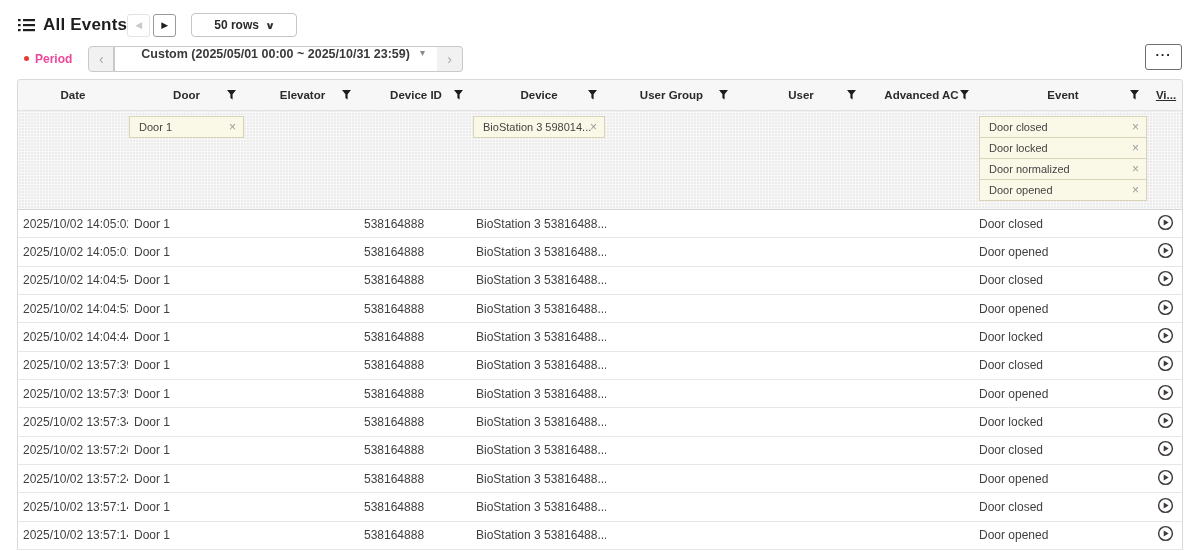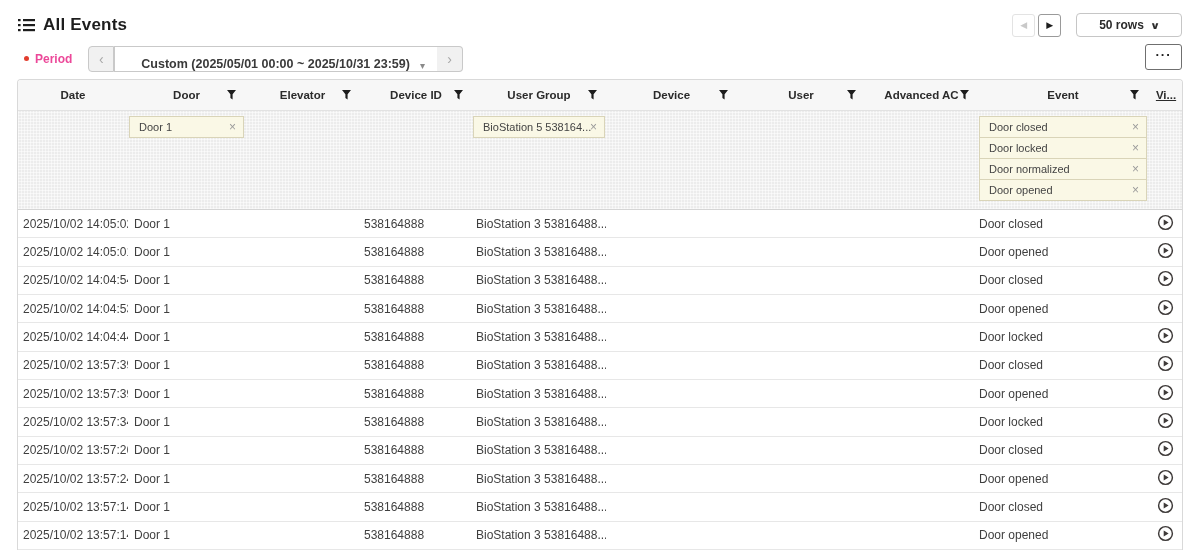--- a/index.html
+++ b/index.html
@@ -1,20 +1,20 @@
 <!DOCTYPE html>
 <html><head>
 <meta charset="utf-8">
 <style>
   * { box-sizing: border-box; margin: 0; padding: 0; }
   html,body { width:1200px; height:551px; overflow:hidden; background:#fff;
     font-family:"Liberation Sans","DejaVu Sans",sans-serif; color:#3c3c3c; }
 
   
-  .topbar { display:flex; justify-content:space-between; align-items:center;
+  .topbar { display:flex; align-items:center;
     padding:12px 18px 0 18px; height:38px; }
   .title-wrap { display:flex; align-items:center; gap:8px; }
   .title-wrap svg { display:block; }
   .page-title { font-size:17px; font-weight:bold; color:#1d1d1d; letter-spacing:.2px; }
   .topbar-right { display:flex; align-items:center; gap:3px; }
   .pager-btn { width:23px; height:23px; border:1px solid #d8d8d8; border-radius:3px;
     background:#fff; display:flex; align-items:center; justify-content:center;
     font-size:9px; cursor:pointer; }
   .pager-btn.prev { color:#c9c9c9; border-color:#e3e3e3; }
   .pager-btn.next { color:#1d1d1d; border-color:#9a9a9a; }
@@ -26,21 +26,21 @@
   
   .period-row { display:flex; align-items:center; padding:8px 18px 0 24px; height:34px; position:relative; }
   .req-dot { width:5px; height:5px; border-radius:50%; background:#e23d2e; margin-right:6px; margin-top:-2px; }
   .period-label { font-size:12px; font-weight:bold; color:#ec4899; margin-right:16px; }
   .period-group { display:flex; align-items:stretch; height:26px; }
   .period-step { width:26px; background:#f1f1f1; border:1px solid #c9c9c9; color:#a7a7a7;
     display:flex; align-items:center; justify-content:center; font-size:14px; cursor:pointer; }
   .period-step.prev { border-radius:4px 0 0 4px; }
   .period-step.next { border-radius:0 4px 4px 0; border-left:none; }
   .period-select { background:#fff; border-top:1px solid #c9c9c9; border-bottom:1px solid #c9c9c9;
-    border-left:1px solid #c9c9c9; display:flex; align-items:flex-end; gap:10px; padding:0 12px 0 26px;
+    border-left:1px solid #c9c9c9; display:flex; align-items:flex-start; gap:10px; padding:0 12px 0 26px;
     font-size:12.5px; font-weight:bold; color:#3a3a3a; cursor:pointer; }
   .period-select .caret { color:#8a8a8a; font-size:10px; }
   .more-btn { position:absolute; right:18px; top:6px; width:37px; height:26px;
     border:1px solid #6f6f6f; border-radius:3px; background:#fff; display:flex; align-items:center;
     justify-content:center; font-size:13px; font-weight:bold; letter-spacing:1px; color:#1d1d1d;
     cursor:pointer; padding-bottom:6px; }
 
   
   .table-wrap { margin:7px 17px 8px 17px; border:1px solid #d9d9d9; border-bottom:none;
     border-radius:4px 4px 0 0; overflow:hidden; background:#fff; }
@@ -153,29 +153,29 @@
   </div>
       <div class="th">
     <span class="th-label">Device ID</span>
     <span class="funnel">
       <svg width="9" height="10" viewBox="0 0 9 10" fill="#1d1d1d">
         <path d="M0 0 H9 L5.6 4.2 V9.6 L3.4 8 V4.2 Z"></path>
       </svg>
     </span>
   </div>
       <div class="th">
+    <span class="th-label">Device</span>
+    <span class="funnel">
+      <svg width="9" height="10" viewBox="0 0 9 10" fill="#1d1d1d">
+        <path d="M0 0 H9 L5.6 4.2 V9.6 L3.4 8 V4.2 Z"></path>
+      </svg>
+    </span>
+  </div>
+      <div class="th">
     <span class="th-label">User Group</span>
-    <span class="funnel">
-      <svg width="9" height="10" viewBox="0 0 9 10" fill="#1d1d1d">
-        <path d="M0 0 H9 L5.6 4.2 V9.6 L3.4 8 V4.2 Z"></path>
-      </svg>
-    </span>
-  </div>
-      <div class="th">
-    <span class="th-label">Device</span>
     <span class="funnel">
       <svg width="9" height="10" viewBox="0 0 9 10" fill="#1d1d1d">
         <path d="M0 0 H9 L5.6 4.2 V9.6 L3.4 8 V4.2 Z"></path>
       </svg>
     </span>
   </div>
       <div class="th">
     <span class="th-label">User</span>
     <span class="funnel">
       <svg width="9" height="10" viewBox="0 0 9 10" fill="#1d1d1d">
@@ -209,21 +209,21 @@
       <div class="f-cell">
         <div class="chip">
     <span class="chip-label">Door 1</span>
     <span class="chip-x">×</span>
   </div>
       </div>
       <div class="f-cell"></div>
       <div class="f-cell"></div>
       <div class="f-cell">
         <div class="chip">
-    <span class="chip-label">BioStation 5 538164...</span>
+    <span class="chip-label">BioStation 3 598014...</span>
     <span class="chip-x">×</span>
   </div>
       </div>
       <div class="f-cell"></div>
       <div class="f-cell"></div>
       <div class="f-cell"></div>
       <div class="f-cell">
         <div class="chip">
     <span class="chip-label">Door closed</span>
     <span class="chip-x">×</span>

